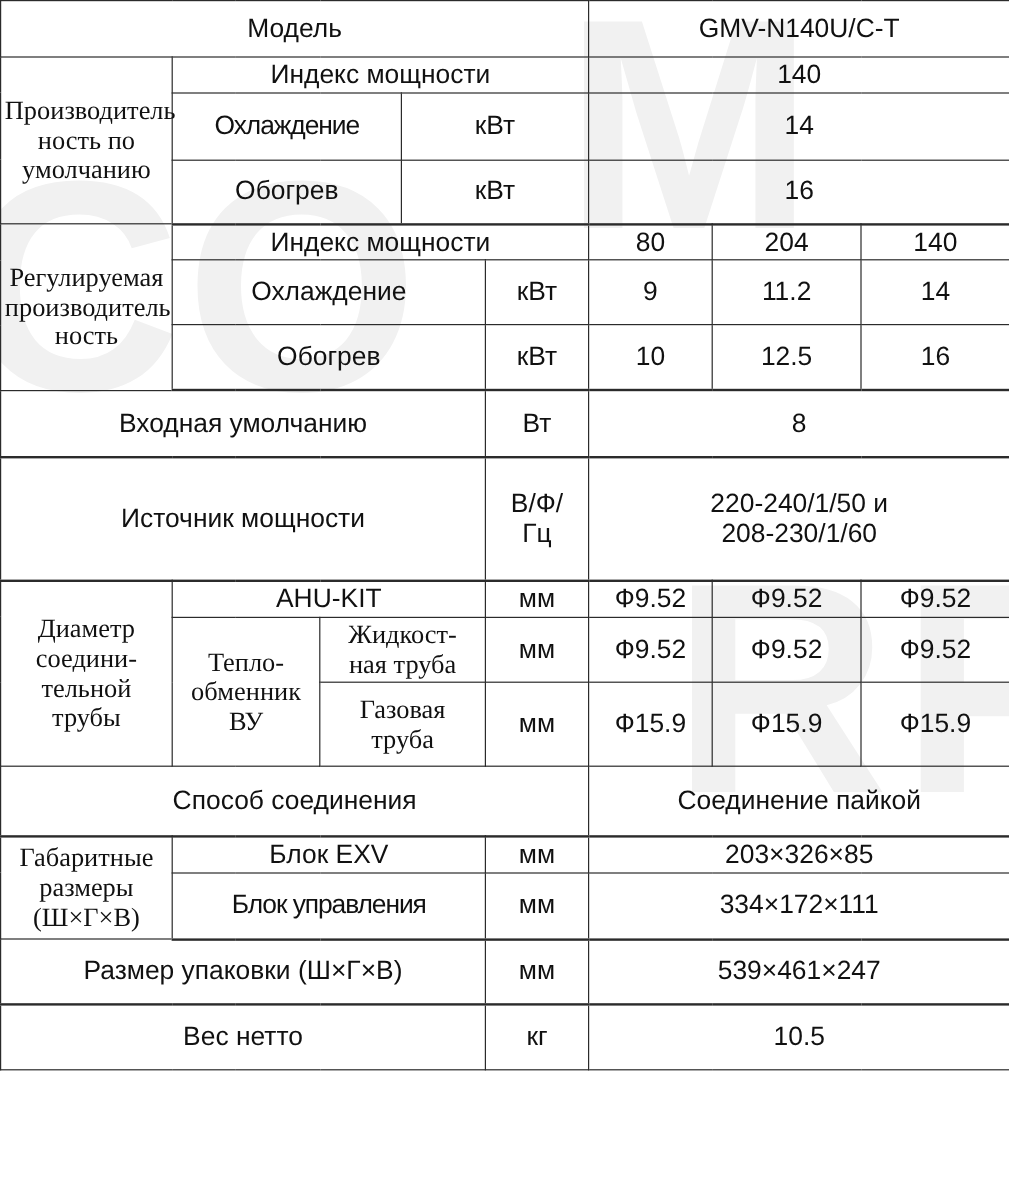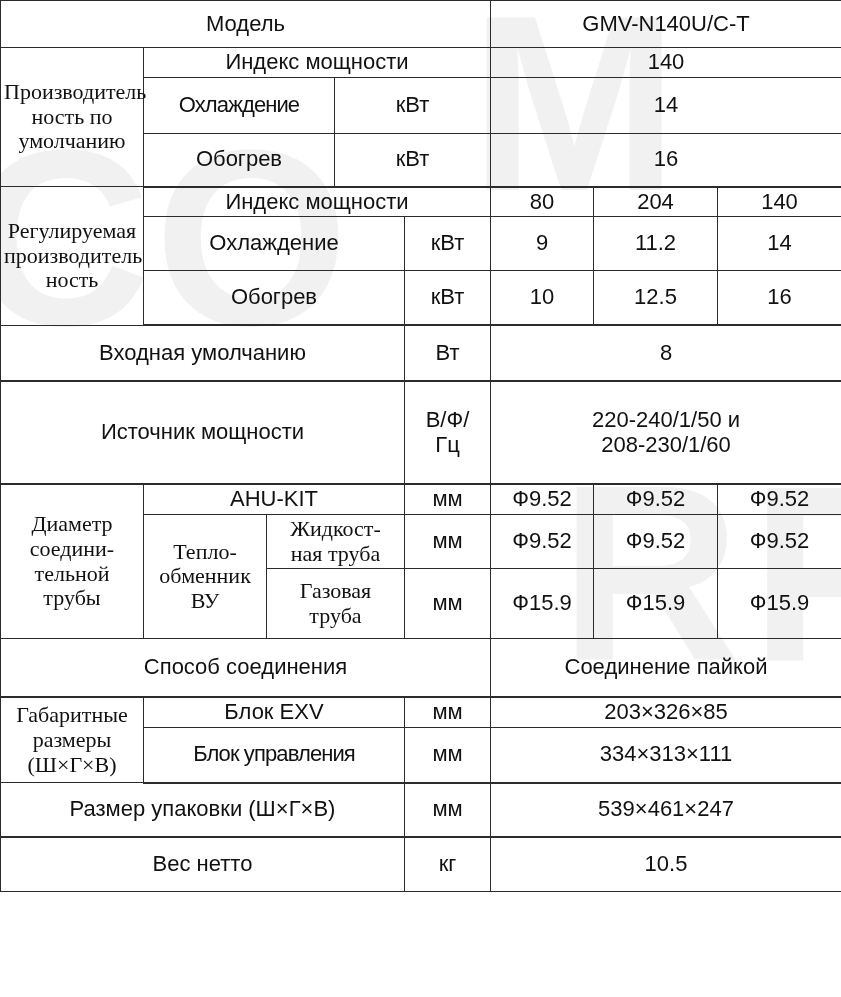--- a/index.html
+++ b/index.html
@@ -191,21 +191,21 @@
 
     <tr>
       <td class="wrap" rowspan="2" style="height:67px">Габаритные<br>размеры<br>(Ш×Г×В)</td>
       <td colspan="4">Блок EXV</td>
       <td class="unit">мм</td>
       <td colspan="3">203×326×85</td>
     </tr>
     <tr class="thickbottom">
       <td class="tight" colspan="4" style="height:50px">Блок управления</td>
       <td class="unit">мм</td>
-      <td colspan="3">334×313×111</td>
+      <td colspan="3">334×172×111</td>
     </tr>
 
     <tr class="thickbottom">
       <td colspan="5" style="height:48px">Размер упаковки (Ш×Г×В)</td>
       <td class="unit">мм</td>
       <td colspan="3">539×461×247</td>
     </tr>
 
     <tr>
       <td colspan="5" style="height:49px">Вес нетто</td>

